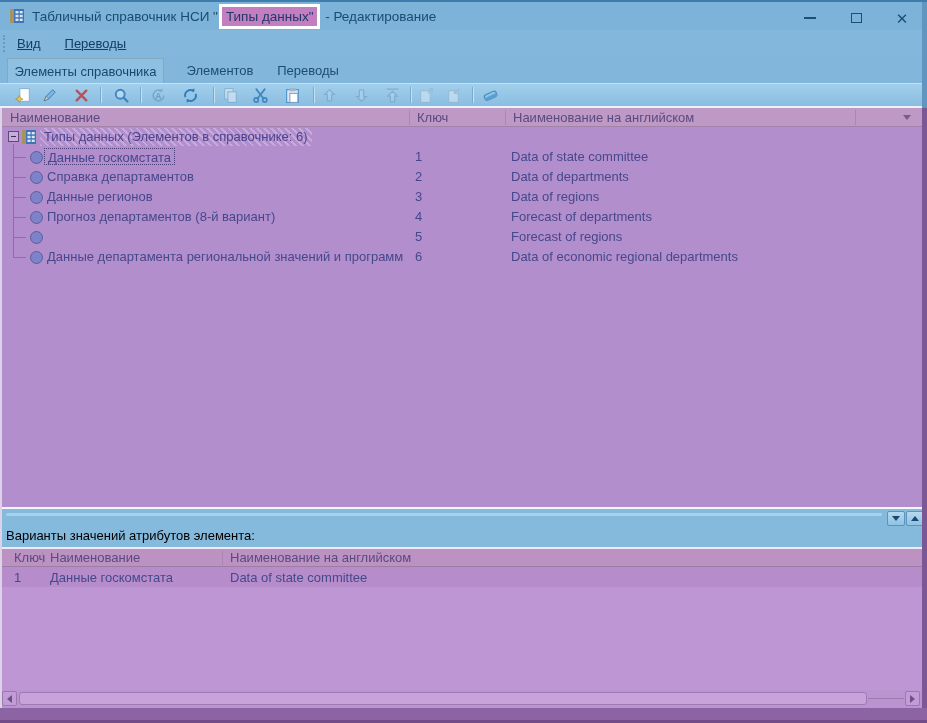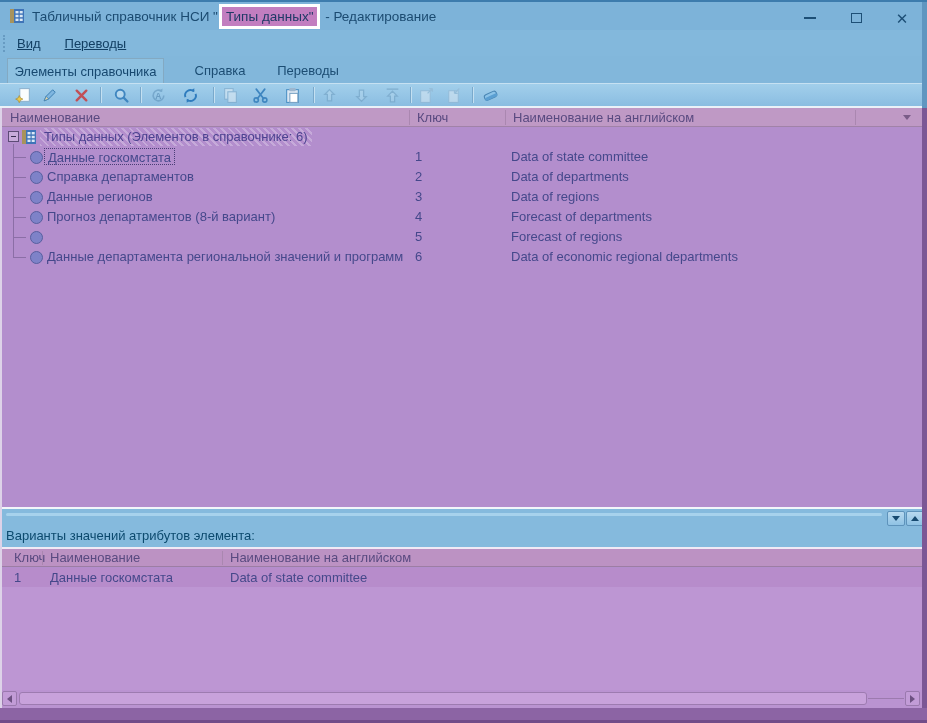--- a/index.html
+++ b/index.html
@@ -59,21 +59,21 @@
   .treeline-h{position:absolute;width:12px;height:1px;background:rgba(90,70,120,0.45);}
   .grid-dd{position:absolute;top:7px;width:0;height:0;border-left:4px solid transparent;border-right:4px solid transparent;border-top:5px solid #7a5c88;}
   
   .wline1{left:0;top:507px;width:927px;height:2px;background:#f2f6fa;}
   .splitter{left:0;top:509px;width:927px;height:38px;background:#85badd;}
   .groove{position:absolute;left:6px;top:4px;width:876px;height:3px;background:#a7d2ec;border-radius:2px;}
   .spbtn{position:absolute;top:2px;width:18px;height:15px;background:linear-gradient(#b7d9ef,#8fc2e4);
     border:1px solid #5e93bb;border-radius:2px;display:flex;align-items:center;justify-content:center;}
   .tri-down{width:0;height:0;border-left:4.5px solid transparent;border-right:4.5px solid transparent;border-top:5.5px solid #174a70;}
   .tri-up{width:0;height:0;border-left:4.5px solid transparent;border-right:4.5px solid transparent;border-bottom:5.5px solid #174a70;}
-  .splabel{position:absolute;left:6px;top:18px;height:18px;line-height:18px;font-size:13px;color:#0c4a6e;}
+  .splabel{position:absolute;left:6px;top:18px;height:18px;line-height:18px;font-size:13px;color:#000000;}
   
   .wline2{left:0;top:547px;width:927px;height:2px;background:#f0eaf5;}
   .bhead{left:0;top:549px;width:922px;height:18px;background:#bc92c3;border-bottom:1px solid #9d7da4;}
   .bhead .htxt{position:absolute;top:0;height:18px;line-height:18px;font-size:13px;color:#594a80;}
   .brow{left:0;top:568px;width:922px;height:19px;background:#b78ccb;}
   .brow .btxt{position:absolute;top:0;height:19px;line-height:19px;font-size:13px;color:#45488a;}
   .bbody{left:0;top:587px;width:922px;height:103px;background:#bd96d3;}
   
   .hscroll{left:0;top:690px;width:922px;height:18px;background:#ba93d1;}
   .sbtn{position:absolute;top:1px;width:15px;height:15px;background:#c29cd7;border:1px solid #9a79ae;border-radius:2px;
@@ -128,21 +128,21 @@
   </div>
 
   <div class="abs menubar">
     <div class="grip"></div>
     <div class="menuitem">Вид</div>
     <div class="menuitem">Переводы</div>
   </div>
 
   <div class="abs tabstrip">
     <div class="tab-active">Элементы справочника</div>
-    <div class="tab" style="left:170px;width:100px;">Справка</div>
+    <div class="tab" style="left:170px;width:100px;">Элементов</div>
     <div class="tab" style="left:258px;width:100px;">Переводы</div>
   </div>
 
   <div class="abs toolbar">
     <div class="tbtn" style="left:11px">
       <svg width="17" height="17" viewBox="0 0 16 16">
         <rect x="4.5" y="1.5" width="9" height="12" fill="#fbfdfe" stroke="#8fb3cf"></rect>
         <path d="M4,8 l1.1,2.3 2.3,1.1 -2.3,1.1 -1.1,2.3 -1.1,-2.3 -2.3,-1.1 2.3,-1.1 Z" fill="#e9c94d" stroke="#a8862a" stroke-width="0.6"></path>
       </svg>
     </div>

